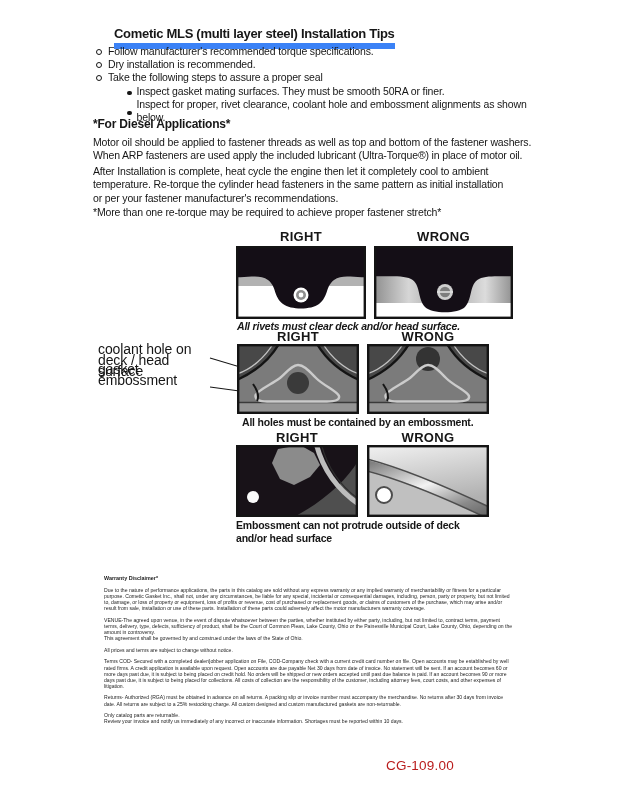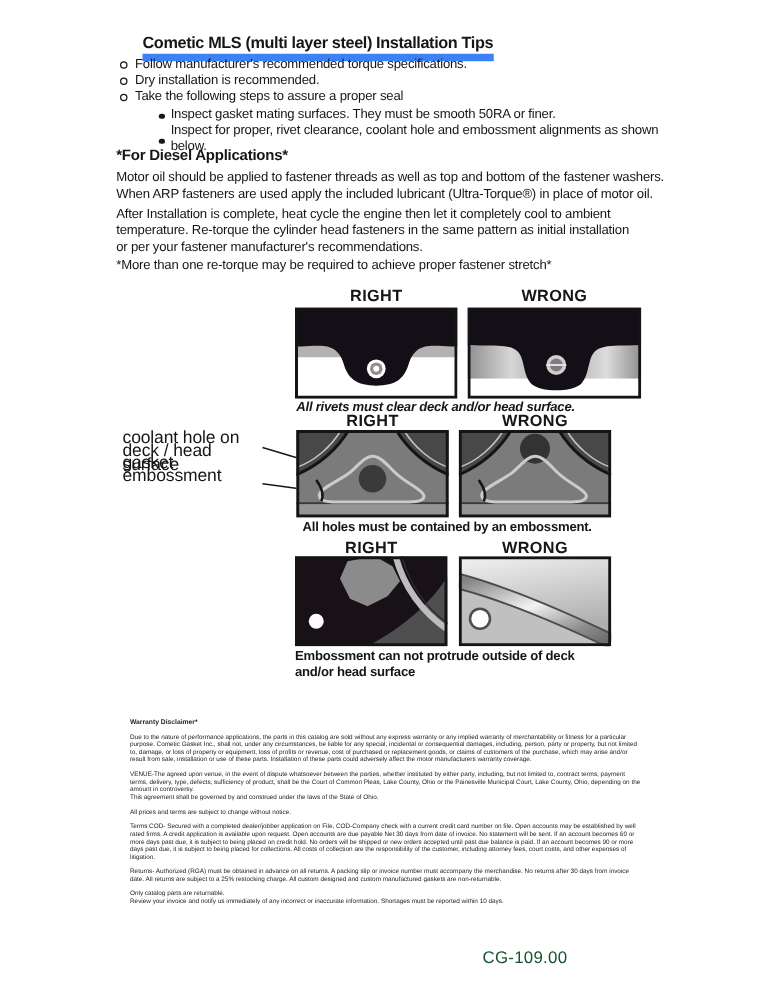--- a/index.html
+++ b/index.html
@@ -18,21 +18,21 @@
   .b-row{display:flex;align-items:flex-start;}
   .b-row.sub{margin-left:31px;align-items:center;}
   .ob{flex:0 0 auto;width:4px;height:4px;border:1px solid #161616;border-radius:50%;margin:4px 6px 0 0;}
   .fb{flex:0 0 auto;width:4.5px;height:4.5px;background:#161616;border-radius:50%;margin:4px 5px 0 0;}
   .section-h{font-size:12px;font-weight:700;letter-spacing:-0.2px;white-space:nowrap;}
   .rw-label{font-size:13px;font-weight:700;letter-spacing:0.3px;text-align:center;}
   .caption{font-size:10.5px;font-weight:700;letter-spacing:-0.2px;line-height:12.6px;white-space:pre-line;}
   .side-label{font-size:14px;letter-spacing:-0.1px;line-height:10.8px;text-align:left;white-space:pre-line;}
   .fine{font-size:5.1px;line-height:6.1px;letter-spacing:0;color:#1d1d1d;white-space:pre-line;margin-bottom:5.5px;}
   .fine-h{font-size:5.4px;font-weight:700;margin-bottom:6px;}
-  .pagenum{font-size:13.5px;letter-spacing:0.2px;color:#14532d;}
+  .pagenum{font-size:13.5px;letter-spacing:0.2px;color:#b91c1c;}
   svg{display:block;}
 </style>
 </head>
 <body>
 
 <div class="page">
 
   <div class="abs title" style="left:114px;top:26px;">Cometic MLS (multi layer steel) Installation Tips</div>
 
   <div class="abs bullets" style="left:96px;top:45px;width:440px;">

